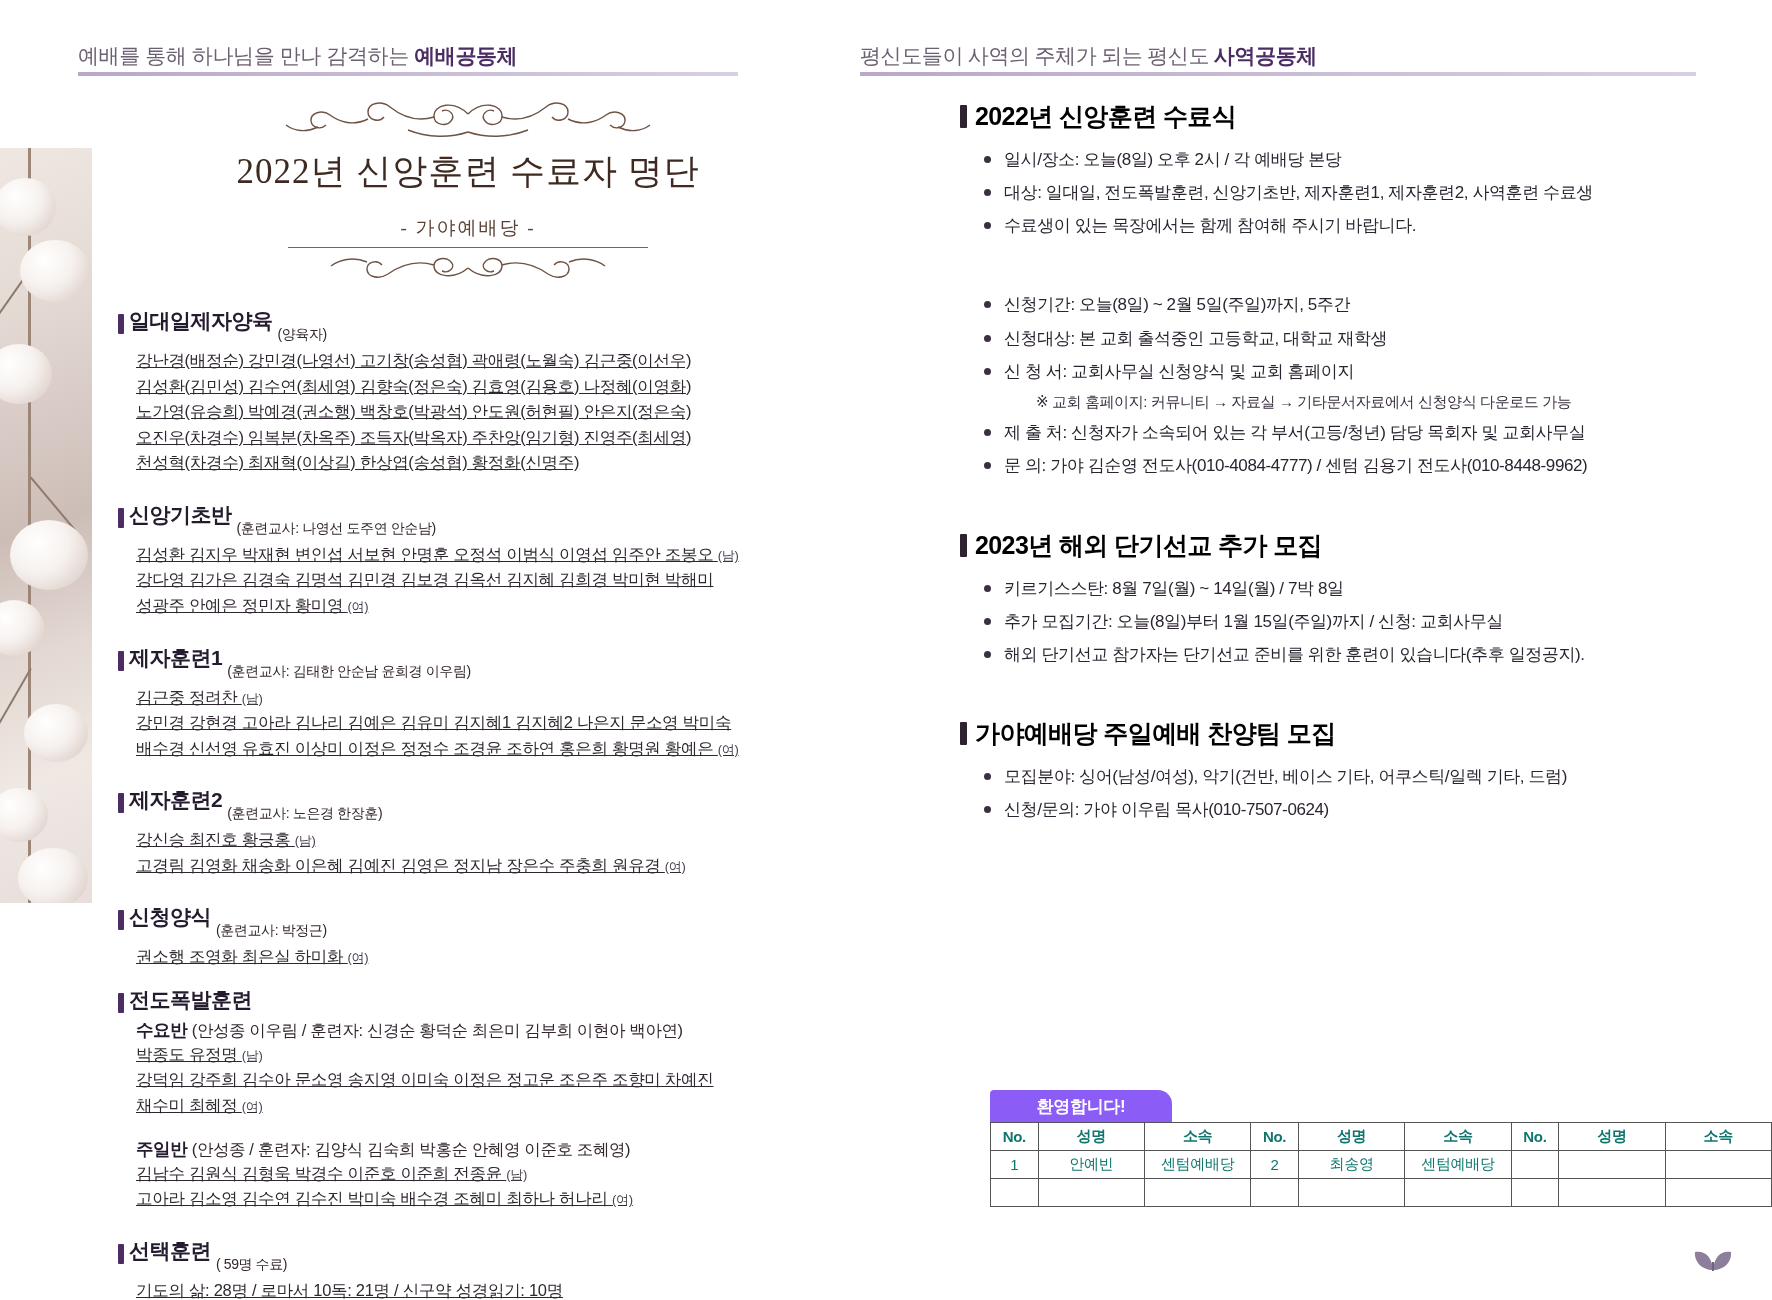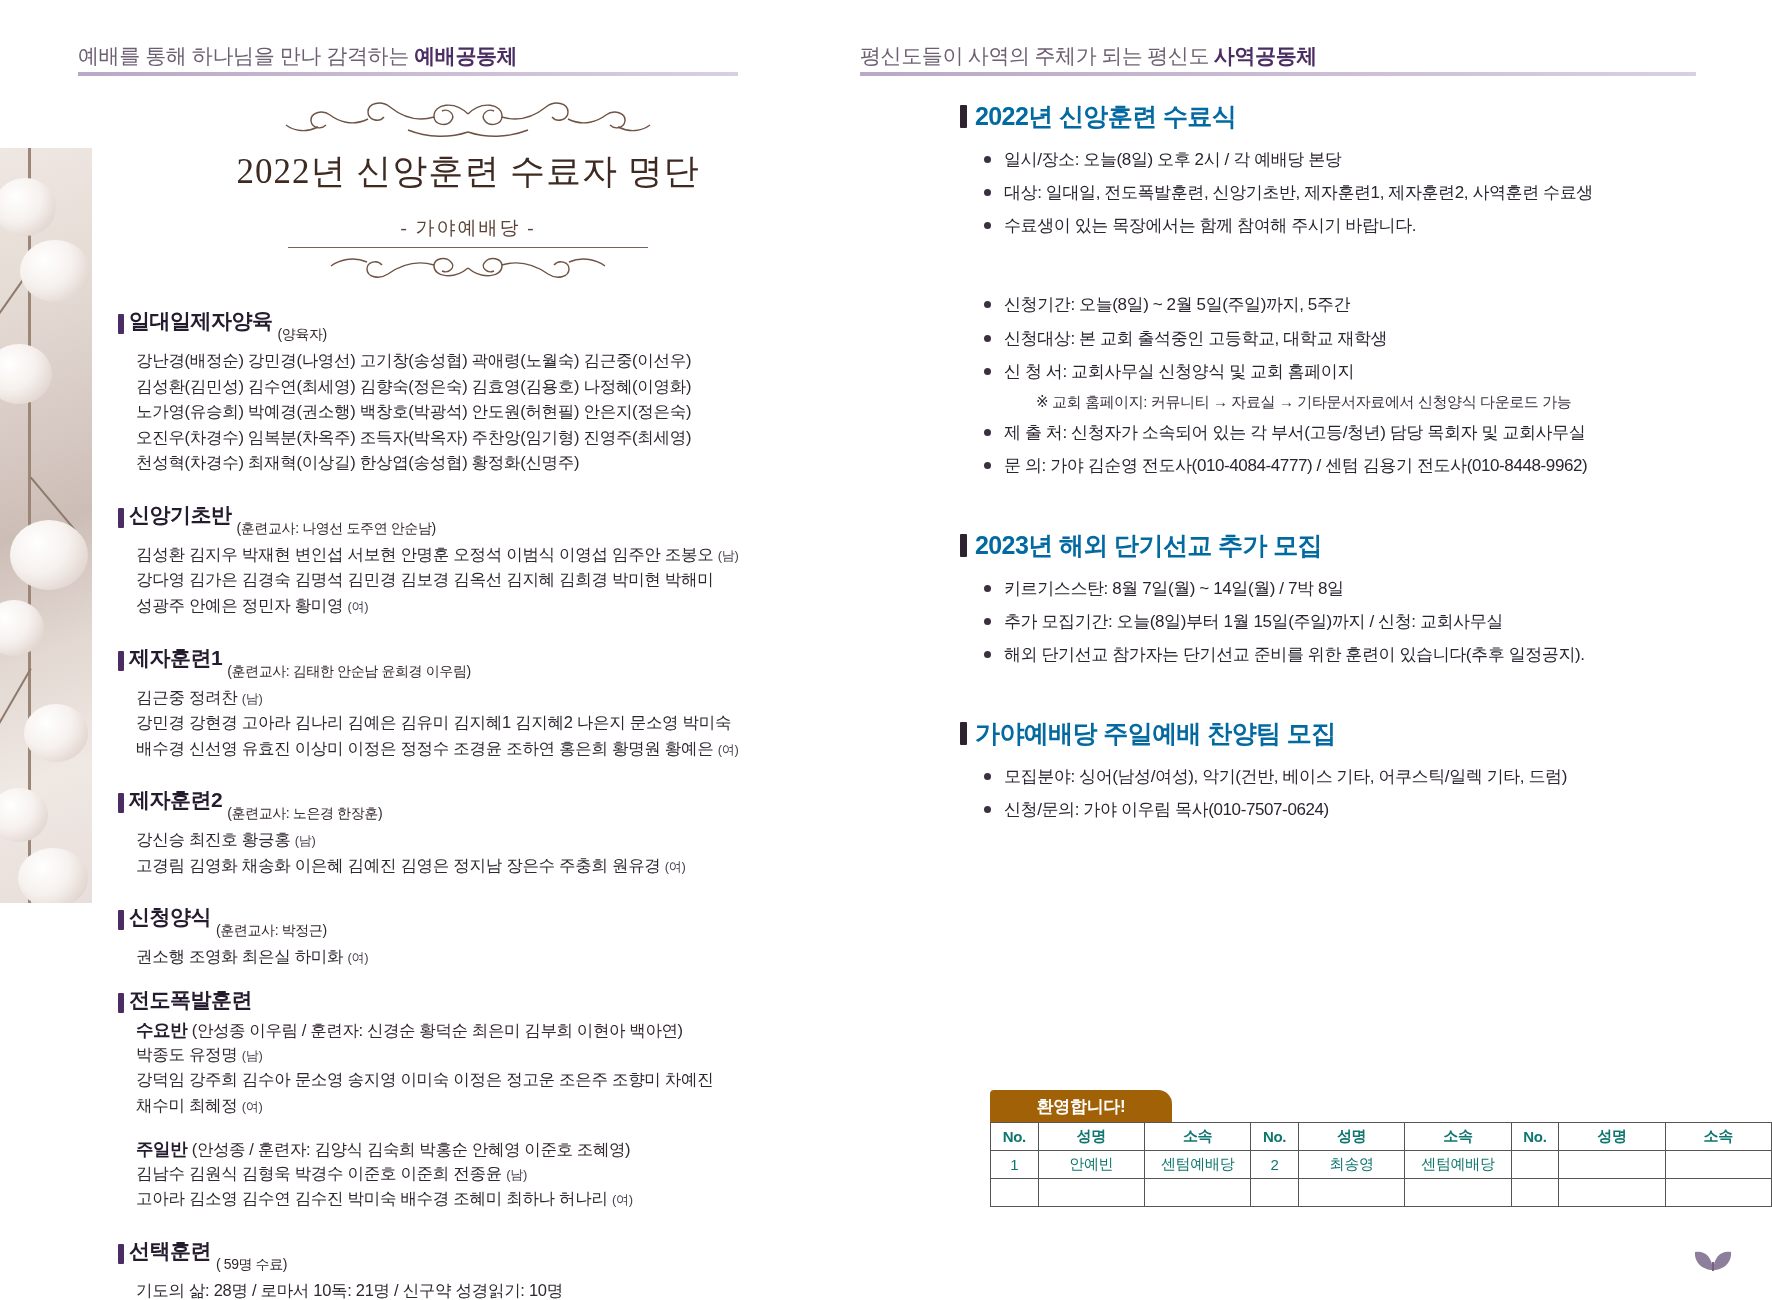--- a/index.html
+++ b/index.html
@@ -40,41 +40,41 @@
     font-family: "Liberation Serif", "DejaVu Serif", serif;
     font-size: 19px; color: #5b4236; letter-spacing: 2px; margin-bottom: 2px;
   }
   .title-rule { width: 360px; height: 1px; background: #7a6255; margin: 6px auto 0; }
 
   .section { margin-top: 16px; }
   .sec-head { display: flex; align-items: center; gap: 5px; margin-bottom: 4px; }
   .bar { display: inline-block; width: 6px; height: 20px; background: #4b2d63; border-radius: 1px; position: relative; top: 3px; }
   .sec-title { font-size: 21px; font-weight: 700; color: #241b2e; letter-spacing: -0.5px; }
   .sec-note { font-size: 14px; color: #33262f; font-weight: 400; letter-spacing: -0.4px; margin-top: 28px; }
-  .names { font-size: 16.5px; line-height: 1.55; color: #2f2730; letter-spacing: -0.3px; padding-left: 18px; }
+  .names { font-size: 16.5px; line-height: 1.55; color: #2f2730; letter-spacing: -0.3px; padding-left: 18px; text-decoration: underline; }
   .names .g { font-size: 13px; color: #4a4150; }
   .sub-label { font-size: 17.5px; font-weight: 700; color: #241b2e; padding-left: 18px; letter-spacing: -0.4px; }
   .sub-label .reg { font-weight: 400; font-size: 16.5px; color: #33262f; }
   .gap { height: 18px; }
 
   
   .rightcol { position: absolute; left: 960px; top: 100px; width: 740px; }
   .r-section { margin-bottom: 46px; }
   .r-head { display: flex; align-items: baseline; gap: 8px; margin-bottom: 10px; }
   .r-bar { display: inline-block; width: 7px; height: 23px; background: #2e2230; border-radius: 1px; position: relative; top: 3px; }
-  .r-title { font-size: 25px; font-weight: 700; color: #0369a1; letter-spacing: -0.6px; }
+  .r-title { font-size: 25px; font-weight: 700; color: #000000; letter-spacing: -0.6px; }
   .bullets { list-style: none; margin: 0; padding: 0 0 0 24px; }
   .bullets li { position: relative; font-size: 17px; line-height: 1.95; color: #2b2430; letter-spacing: -0.4px; padding-left: 20px; }
   .bullets li::before { content: ""; position: absolute; left: 0; top: 13px; width: 7px; height: 7px; border-radius: 50%; background: #3a3040; }
   .subnote { font-size: 15px; color: #3a3040; padding-left: 76px; letter-spacing: -0.4px; line-height: 1.9; }
 
   
   .welcome-wrap { position: absolute; left: 990px; top: 1090px; }
   .welcome-tab {
-    width: 182px; height: 32px; background: #a16207; color: #fff;
+    width: 182px; height: 32px; background: #8b5cf6; color: #fff;
     font-size: 17px; font-weight: 700; display: flex; align-items: center; justify-content: center;
     border-radius: 4px 14px 0 0; letter-spacing: -0.3px;
   }
   table.welcome { border-collapse: collapse; }
   table.welcome th, table.welcome td {
     border: 1px solid #555; font-size: 15px; text-align: center; color: #0f766e;
     height: 28px; font-weight: 400; letter-spacing: -0.3px;
   }
   table.welcome th { font-weight: 700; background: #fff; }
   .c-no { width: 48px; } .c-name { width: 108px; } .c-org { width: 108px; }

